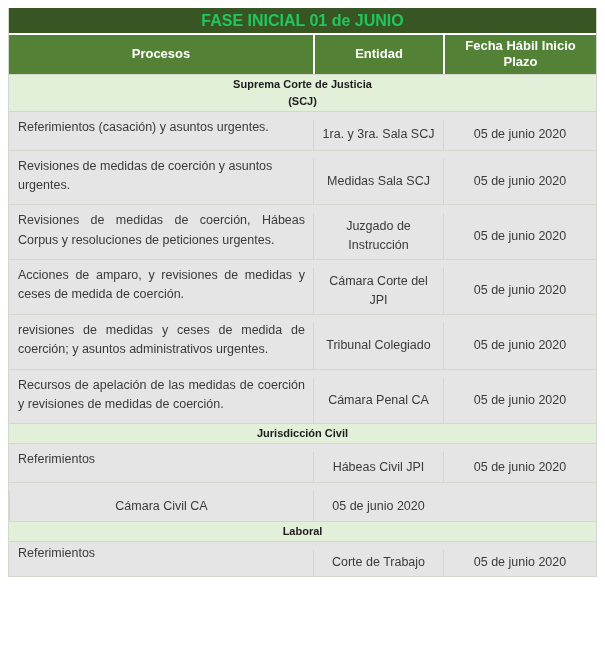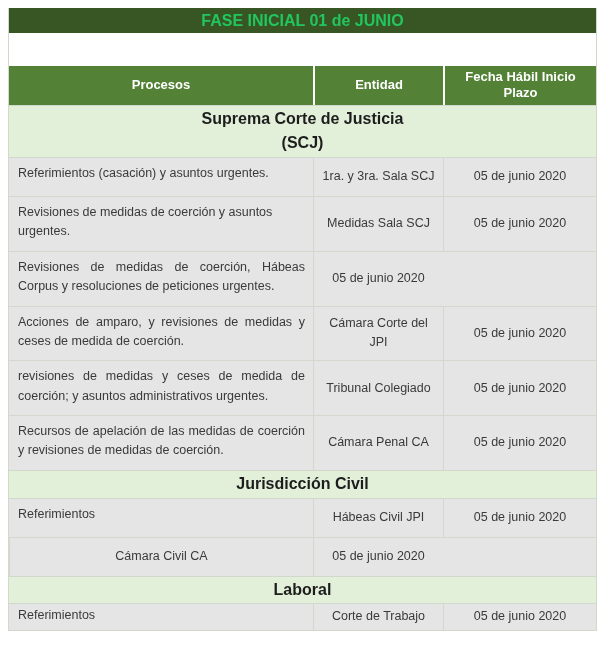--- a/index.html
+++ b/index.html
@@ -5,29 +5,29 @@
   :root{
     --title_bg:#375623; --header_bg:#538135; --section_bg:#e2efd9;
     --border_c:#d3d8cc; --text_c:#3a3a3a;
   }
   html,body{margin:0;padding:0;background:#ffffff;}
   body{width:605px;font-family:"Liberation Sans","DejaVu Sans",sans-serif;}
   .page{padding:8px 8px 0 8px;}
   .doc-table{width:589px;border:1px solid var(--border_c);border-top:none;box-sizing:border-box;background:#fff;}
   .title-row{background:var(--title_bg);color:#22c55e;font-weight:bold;font-size:16px;text-align:center;padding:3px 2px;line-height:19px;}
   .grid-row{display:grid;grid-template-columns:304px 130px 153px;}
-  .header-row{background:var(--header_bg);border-top:2px solid #ffffff;color:#fff;font-weight:bold;min-height:33px;margin-top:31px;}
+  .header-row{background:var(--header_bg);border-top:2px solid #ffffff;color:#fff;font-weight:bold;min-height:33px;}
   .header-cell{display:flex;align-items:center;justify-content:center;text-align:center;font-size:13px;line-height:1.25;padding:3px 8px;box-sizing:border-box;}
   .header-cell + .header-cell{border-left:2px solid #ffffff;}
-  .section-row{background:var(--section_bg);text-align:center;font-weight:bold;color:#1d1d1d;font-size:16px;line-height:1.55;padding:1px 4px;white-space:pre-line;border-top:1px solid var(--border_c);}
+  .section-row{background:var(--section_bg);text-align:center;font-weight:bold;color:#1d1d1d;font-size:11px;line-height:1.55;padding:1px 4px;white-space:pre-line;border-top:1px solid var(--border_c);}
   .body-row{border-top:1px solid var(--border_c);min-height:38px;background:#e5e5e5;}
   .cell{box-sizing:border-box;font-size:12.5px;color:var(--text_c);line-height:1.55;}
   .cell-proceso{padding:6px 8px 9px 9px;white-space:pre-line;text-align:left;}
   .cell-proceso.justify{text-align:justify;}
-  .cell-entidad,.cell-fecha{border-left:1px solid var(--border_c);display:flex;align-items:center;justify-content:center;text-align:center;padding:3px 4px;white-space:pre;}
+  .cell-entidad,.cell-fecha{border-left:1px solid var(--border_c);display:flex;align-items:center;justify-content:center;text-align:center;padding:3px 4px;white-space:pre;margin-top:8px;}
   .tbody .body-row:last-child{min-height:21px;}
   .tbody .body-row:last-child .cell-proceso{padding-top:2px;padding-bottom:3px;}
 </style>
 </head>
 <body>
 
 <div class="page">
   <div class="doc-table">
     <div class="title-row">FASE INICIAL 01 de JUNIO</div>
     <div class="grid-row header-row">
@@ -44,20 +44,22 @@
     <div class="cell cell-fecha">05 de junio 2020</div>
   </div>
         <div class="grid-row body-row">
     <div class="cell cell-proceso">Revisiones de medidas de coerción y asuntos
 urgentes.</div>
     <div class="cell cell-entidad">Medidas Sala SCJ</div>
     <div class="cell cell-fecha">05 de junio 2020</div>
   </div>
         <div class="grid-row body-row">
     <div class="cell cell-proceso justify">Revisiones de medidas de coerción, Hábeas Corpus y resoluciones de peticiones urgentes.</div>
+    <div class="cell cell-entidad">Juzgado de
+Instrucción</div>
     <div class="cell cell-fecha">05 de junio 2020</div>
   </div>
         <div class="grid-row body-row">
     <div class="cell cell-proceso justify">Acciones de amparo, y revisiones de medidas y ceses de medida de coerción.</div>
     <div class="cell cell-entidad">Cámara Corte del
 JPI</div>
     <div class="cell cell-fecha">05 de junio 2020</div>
   </div>
         <div class="grid-row body-row">
     <div class="cell cell-proceso justify">revisiones de medidas y ceses de medida de coerción; y asuntos administrativos urgentes.</div>

